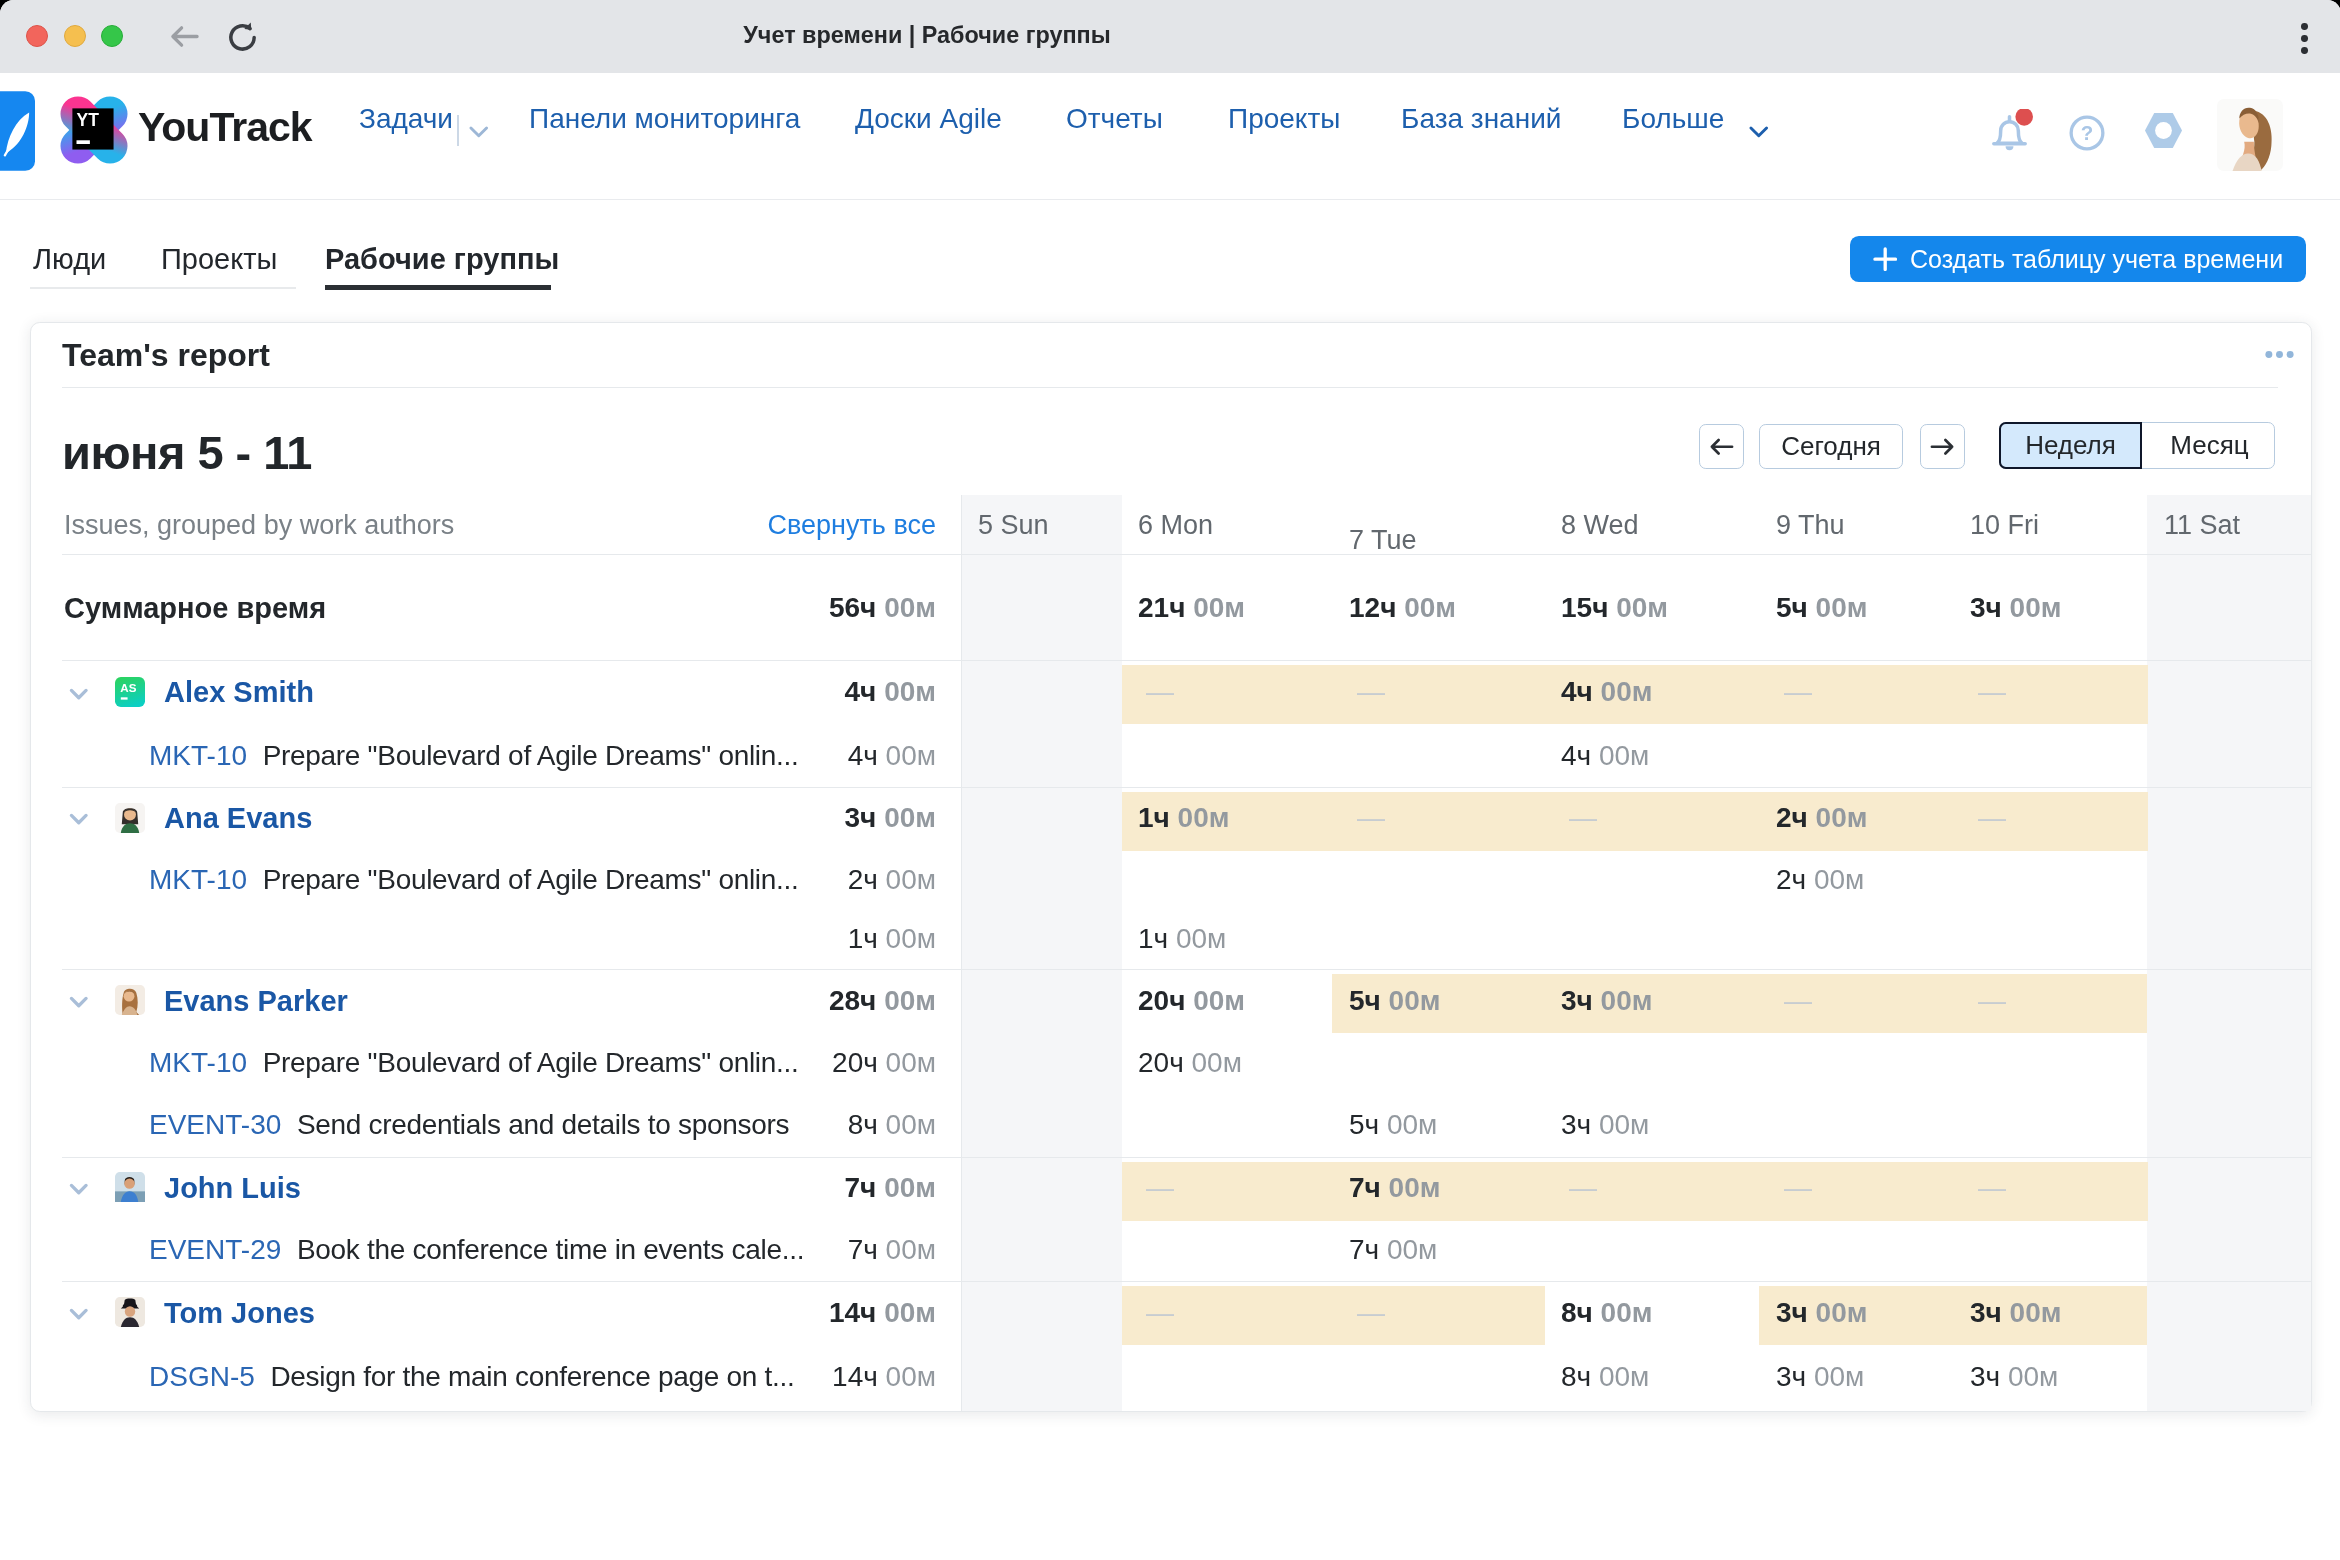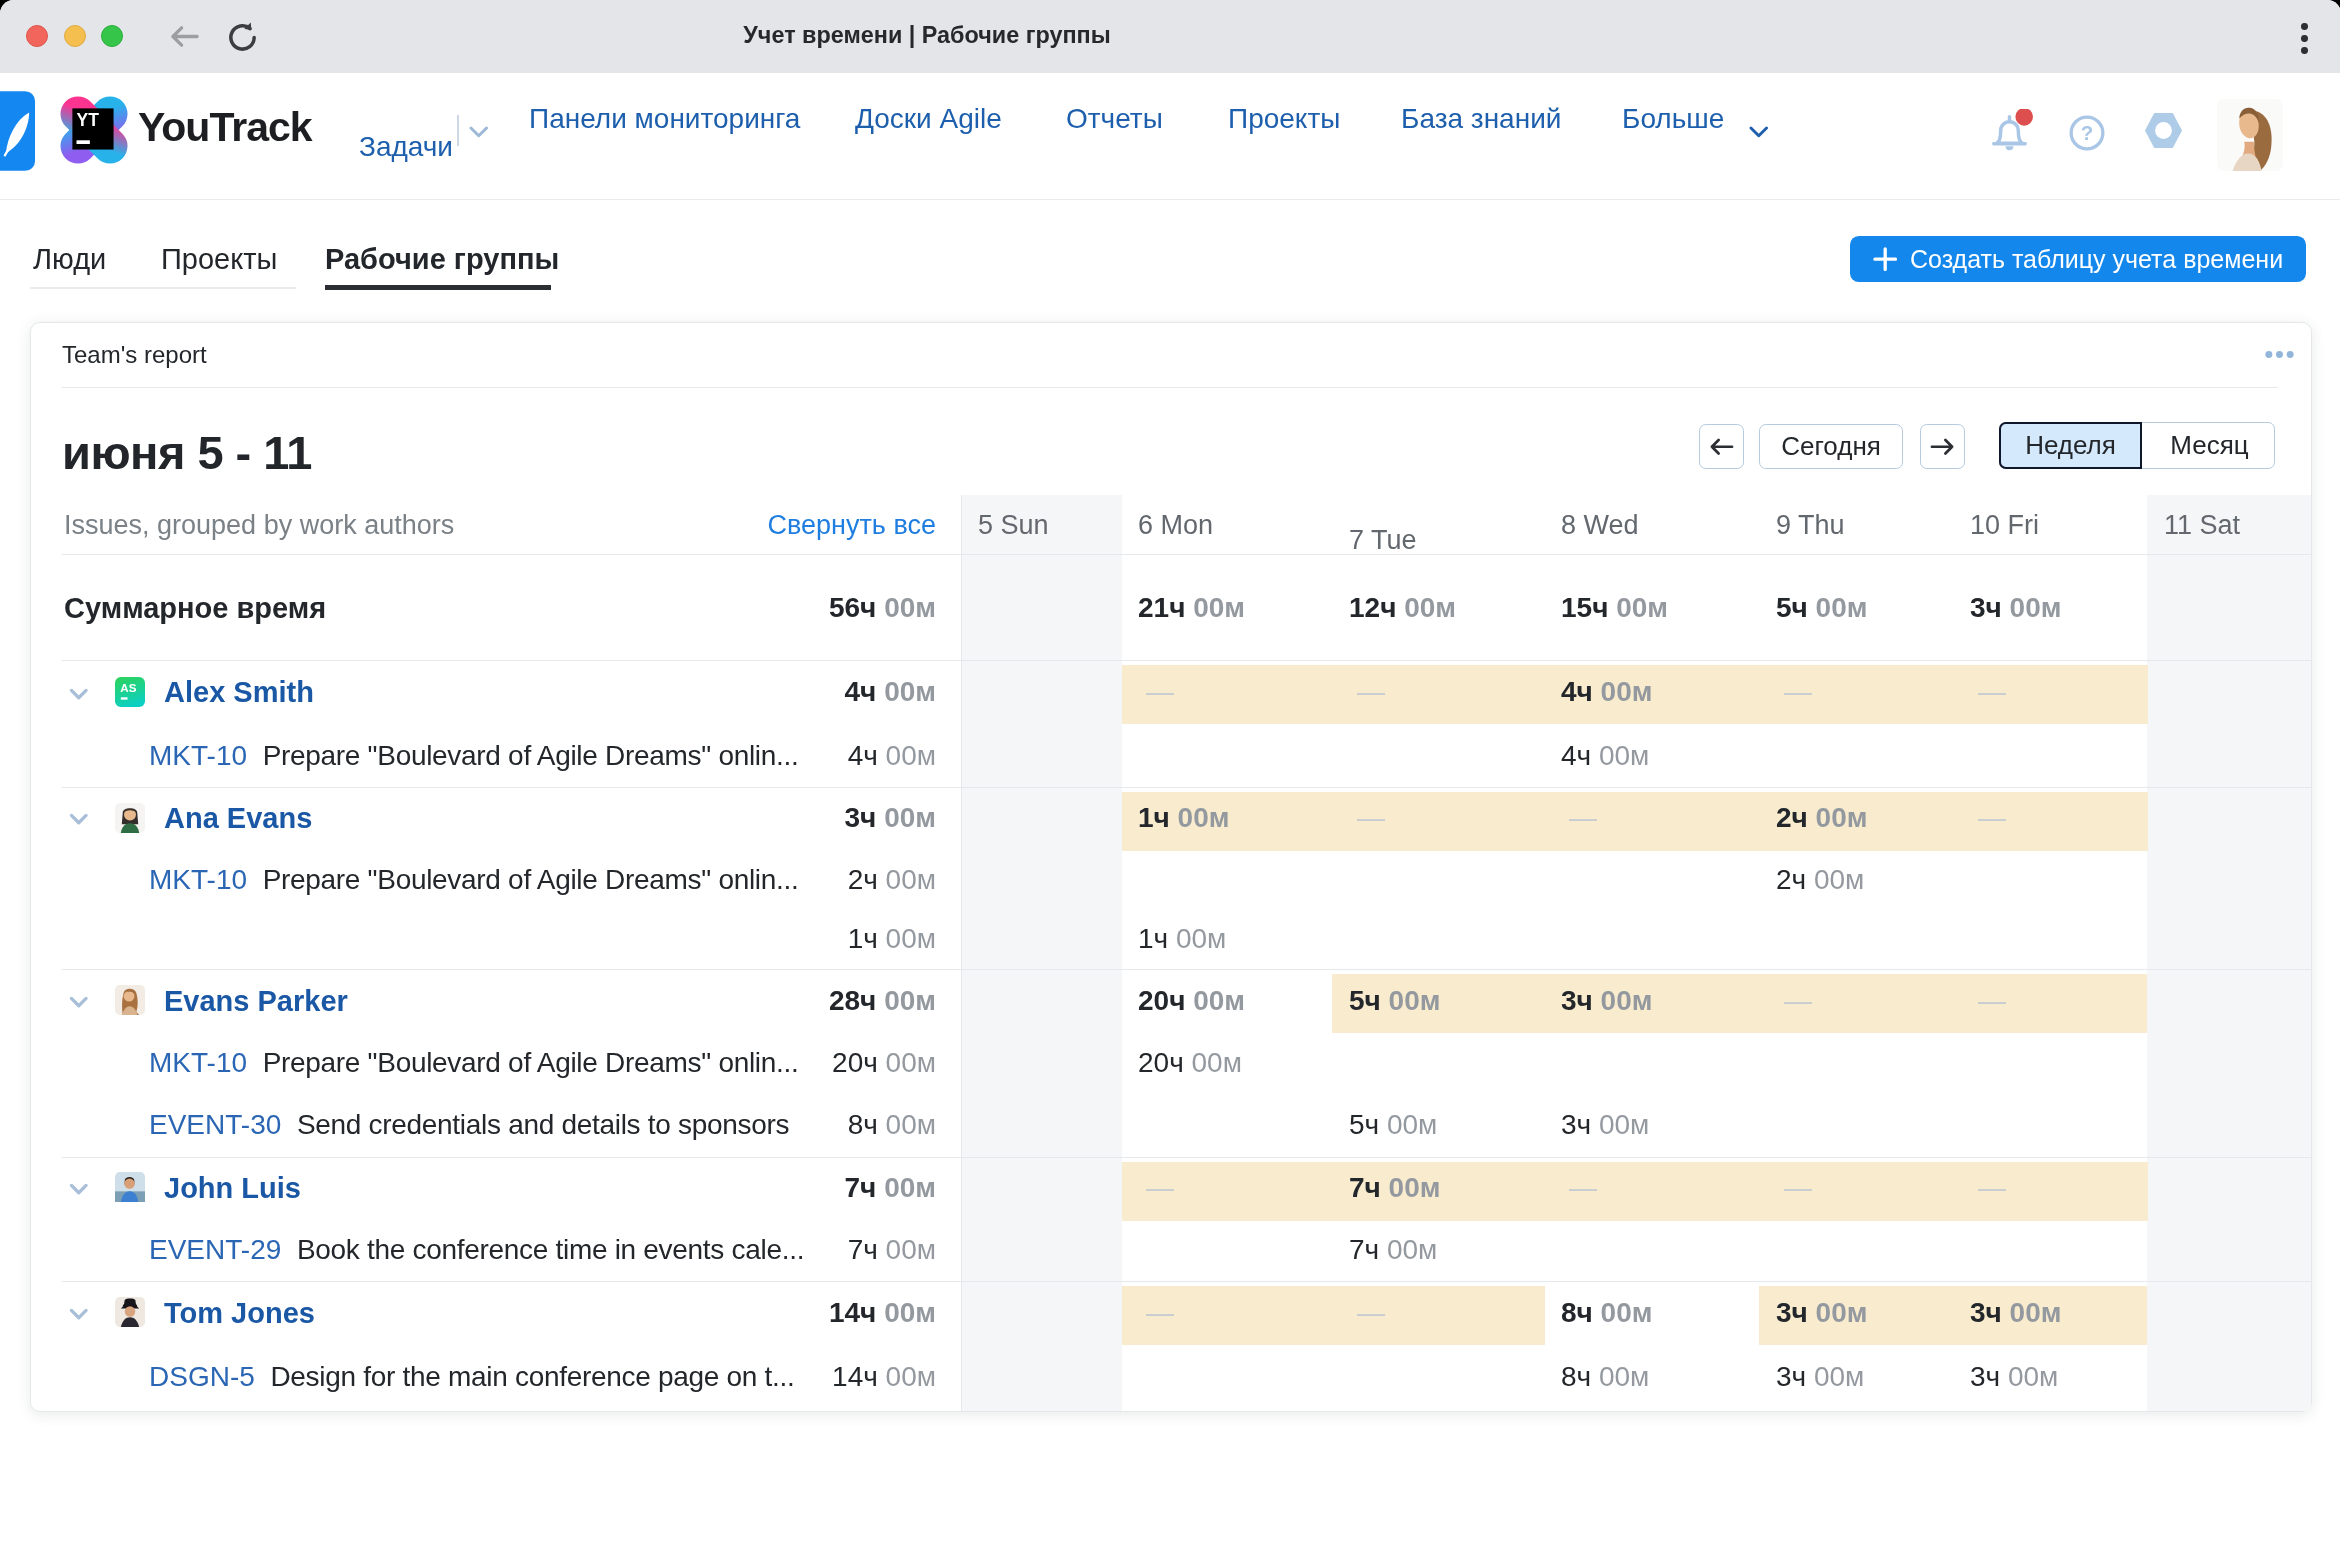--- a/index.html
+++ b/index.html
@@ -90,21 +90,21 @@
     <g transform="rotate(45 34 34)">
       <rect x="-5" y="17" width="78" height="34" rx="17" fill="url(#lgA)"></rect>
     </g>
     <rect x="13" y="13" width="40" height="40" fill="#000"></rect>
     <text x="17" y="30" font-family="Liberation Sans, sans-serif" font-size="17" font-weight="700" fill="#fff">YT</text>
     <rect x="17" y="44" width="13" height="3.6" fill="#fff"></rect>
   </svg>
 
   <div class="abs" style="left:138px; top:104px; font-size:41px; font-weight:700; color:#1c1e21; letter-spacing:-1px;">YouTrack</div>
 
-  <div class="nav" style="left:359px;margin-top:28px;">Задачи</div>
+  <div class="nav" style="left:359px;">Задачи</div>
   <div class="abs" style="left:457px; top:115px; width:2px; height:31px; background:#ccd8e6;"></div>
   <svg class="abs" style="left:468px; top:125px;" width="21.5" height="13.7" viewBox="0 0 22 14">
     <path d="M3 3 L11 11 L19 3" fill="none" stroke="#9db7d6" stroke-width="3" stroke-linecap="round" stroke-linejoin="round"></path>
   </svg>
   <div class="nav" style="left:529px;">Панели мониторинга</div>
   <div class="nav" style="left:855px;">Доски Agile</div>
   <div class="nav" style="left:1066px;">Отчеты</div>
   <div class="nav" style="left:1228px;">Проекты</div>
   <div class="nav" style="left:1401px;">База знаний</div>
   <div class="nav" style="left:1622px;">Больше</div>
@@ -142,21 +142,21 @@
   <div class="tab" style="left:325px; font-weight:700;">Рабочие группы</div>
   <div class="abs" style="left:30px; top:287px; width:266px; height:2px; background:#e8eaec;"></div>
   <div class="abs" style="left:325px; top:285px; width:226px; height:4.9px; background:#2b2f34;"></div>
 
   <div id="btn-create"><svg width="24.4" height="24.4" viewBox="0 0 25 25" style="margin-right:12.7px;">
         <path d="M12.5 2 V23 M2 12.5 H23" stroke="#fff" stroke-width="3.4" stroke-linecap="round"></path>
       </svg>Создать таблицу учета времени</div>
 
   <div id="card"></div>
 
-  <div class="abs cellv" style="left:62px; top:355px; font-size:24px; font-weight:400; color:#23272b;">Team's report</div>
+  <div class="abs cellv" style="left:62px; top:355px; font-size:32px; font-weight:700; color:#23272b;">Team's report</div>
   <svg class="abs" style="left:2265px; top:350px;" width="29" height="8.8" viewBox="0 0 30 9">
     <circle cx="4" cy="4.5" r="3.6" fill="#92b6da"></circle>
       <circle cx="15" cy="4.5" r="3.6" fill="#92b6da"></circle>
       <circle cx="26" cy="4.5" r="3.6" fill="#92b6da"></circle>
   </svg>
   <div class="hline" style="left:62px; top:387px; width:2216px;"></div>
 
   <div class="abs cellv" style="left:62px; top:452px; font-size:47px; font-weight:700; color:#22262a; letter-spacing:-0.5px;">июня 5 - 11</div>
 
   <div class="abs" style="left:1699px; top:424px; width:45px; height:45px; border:1.5px solid #b7cbdf; border-radius:6.8px;"></div>

